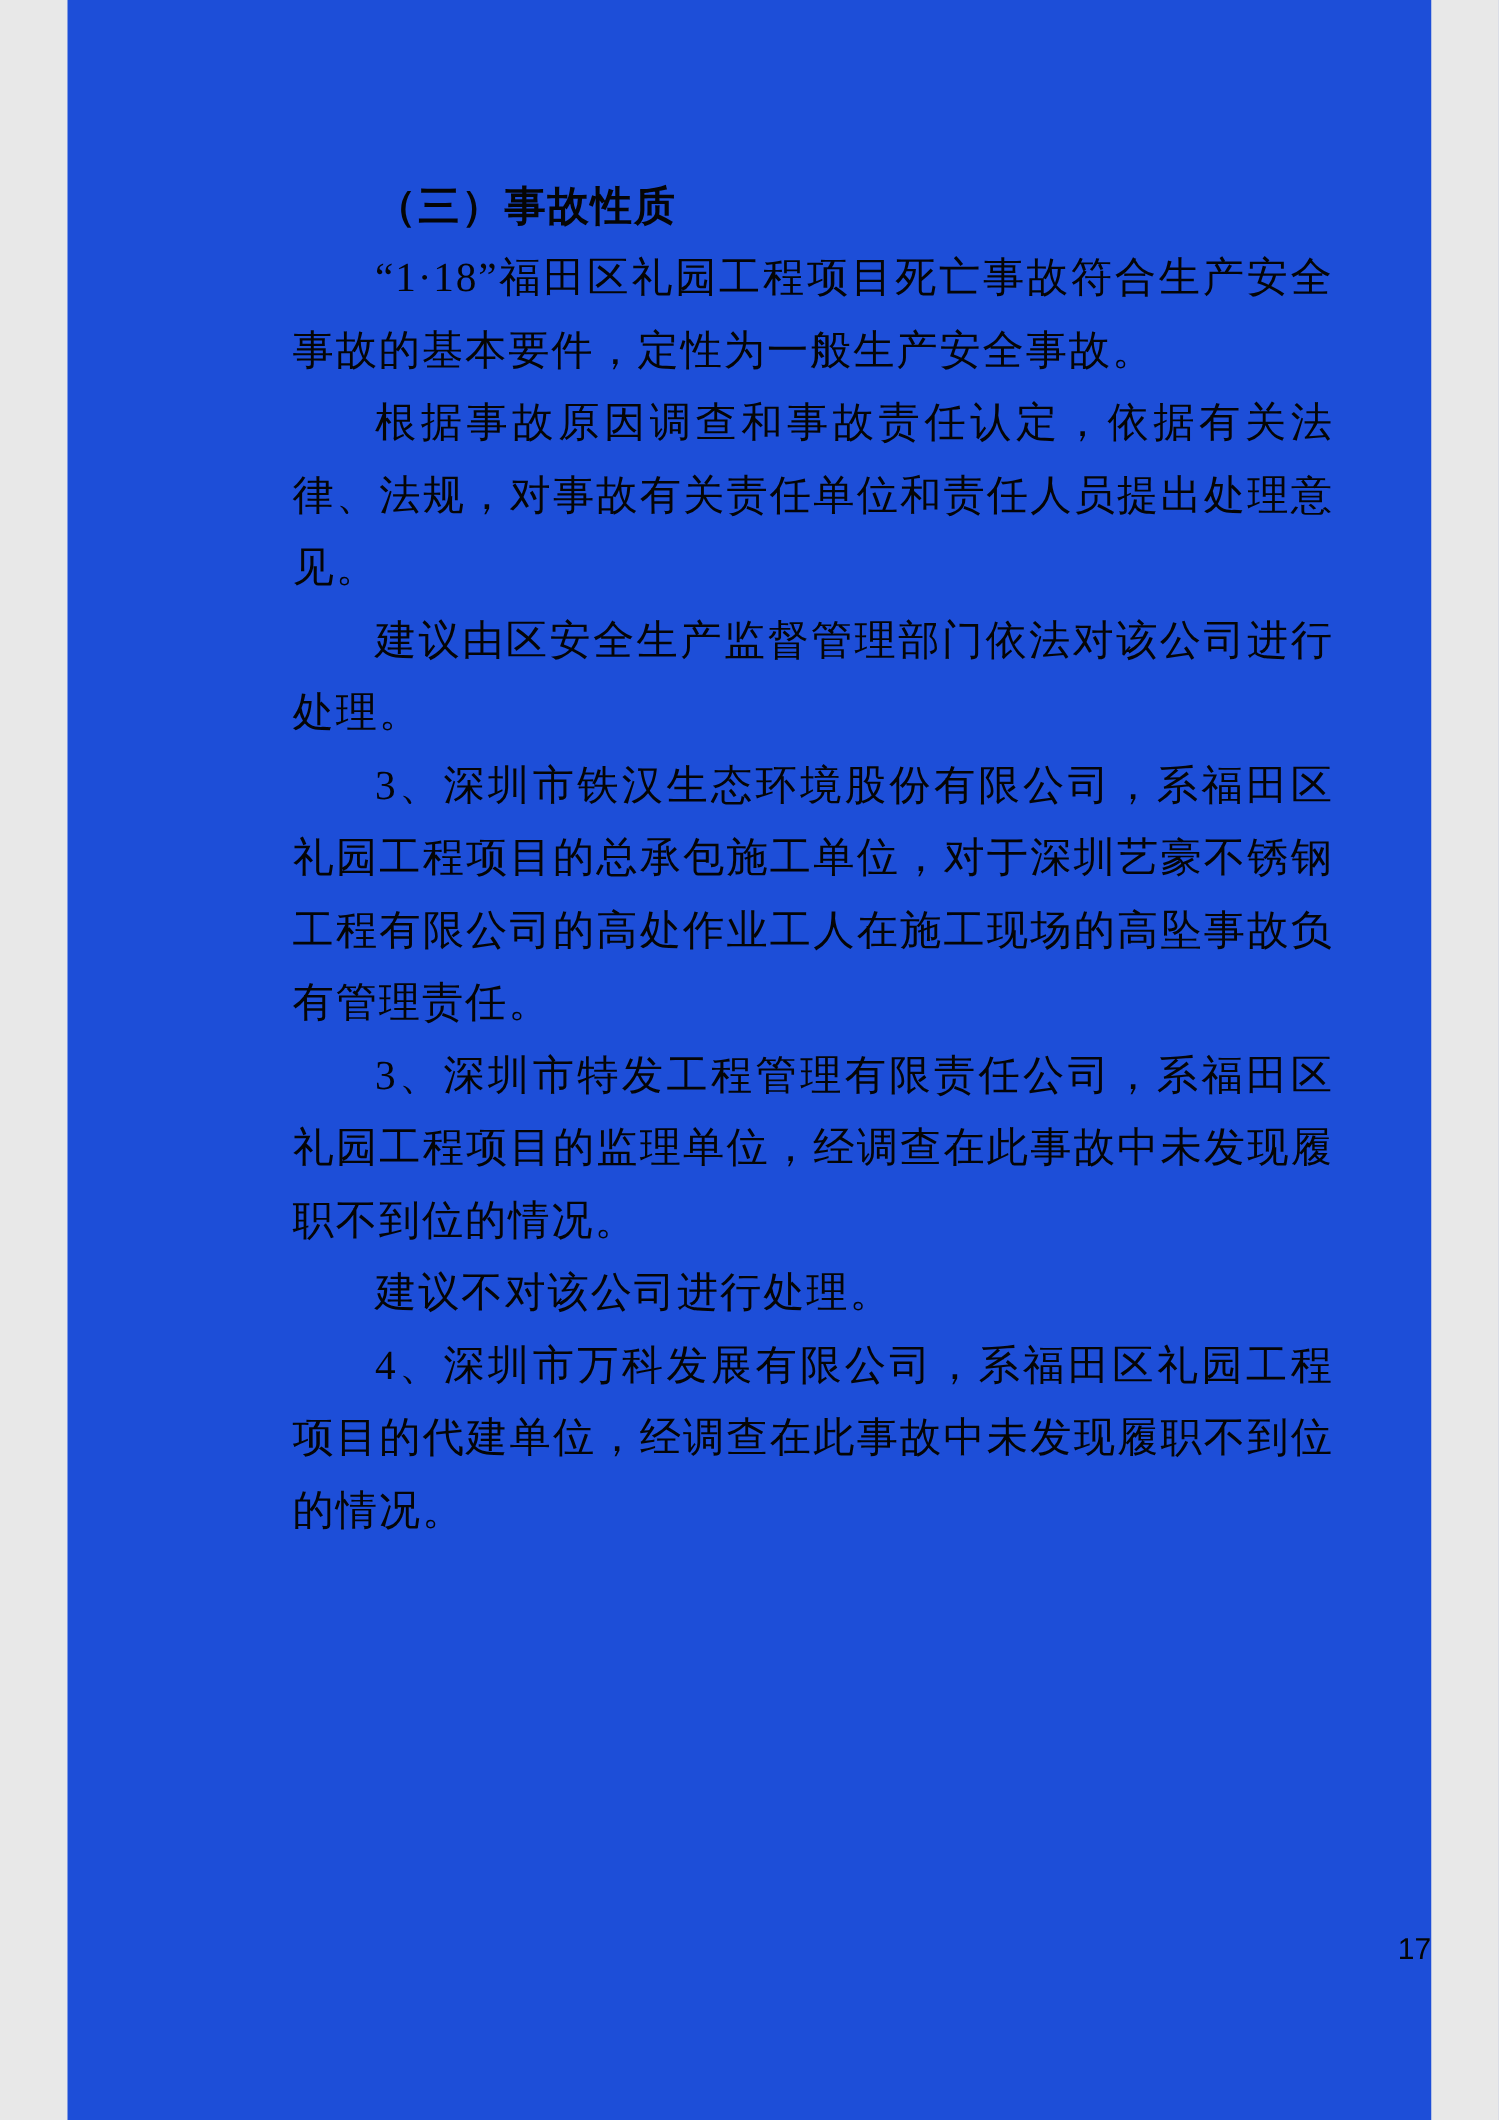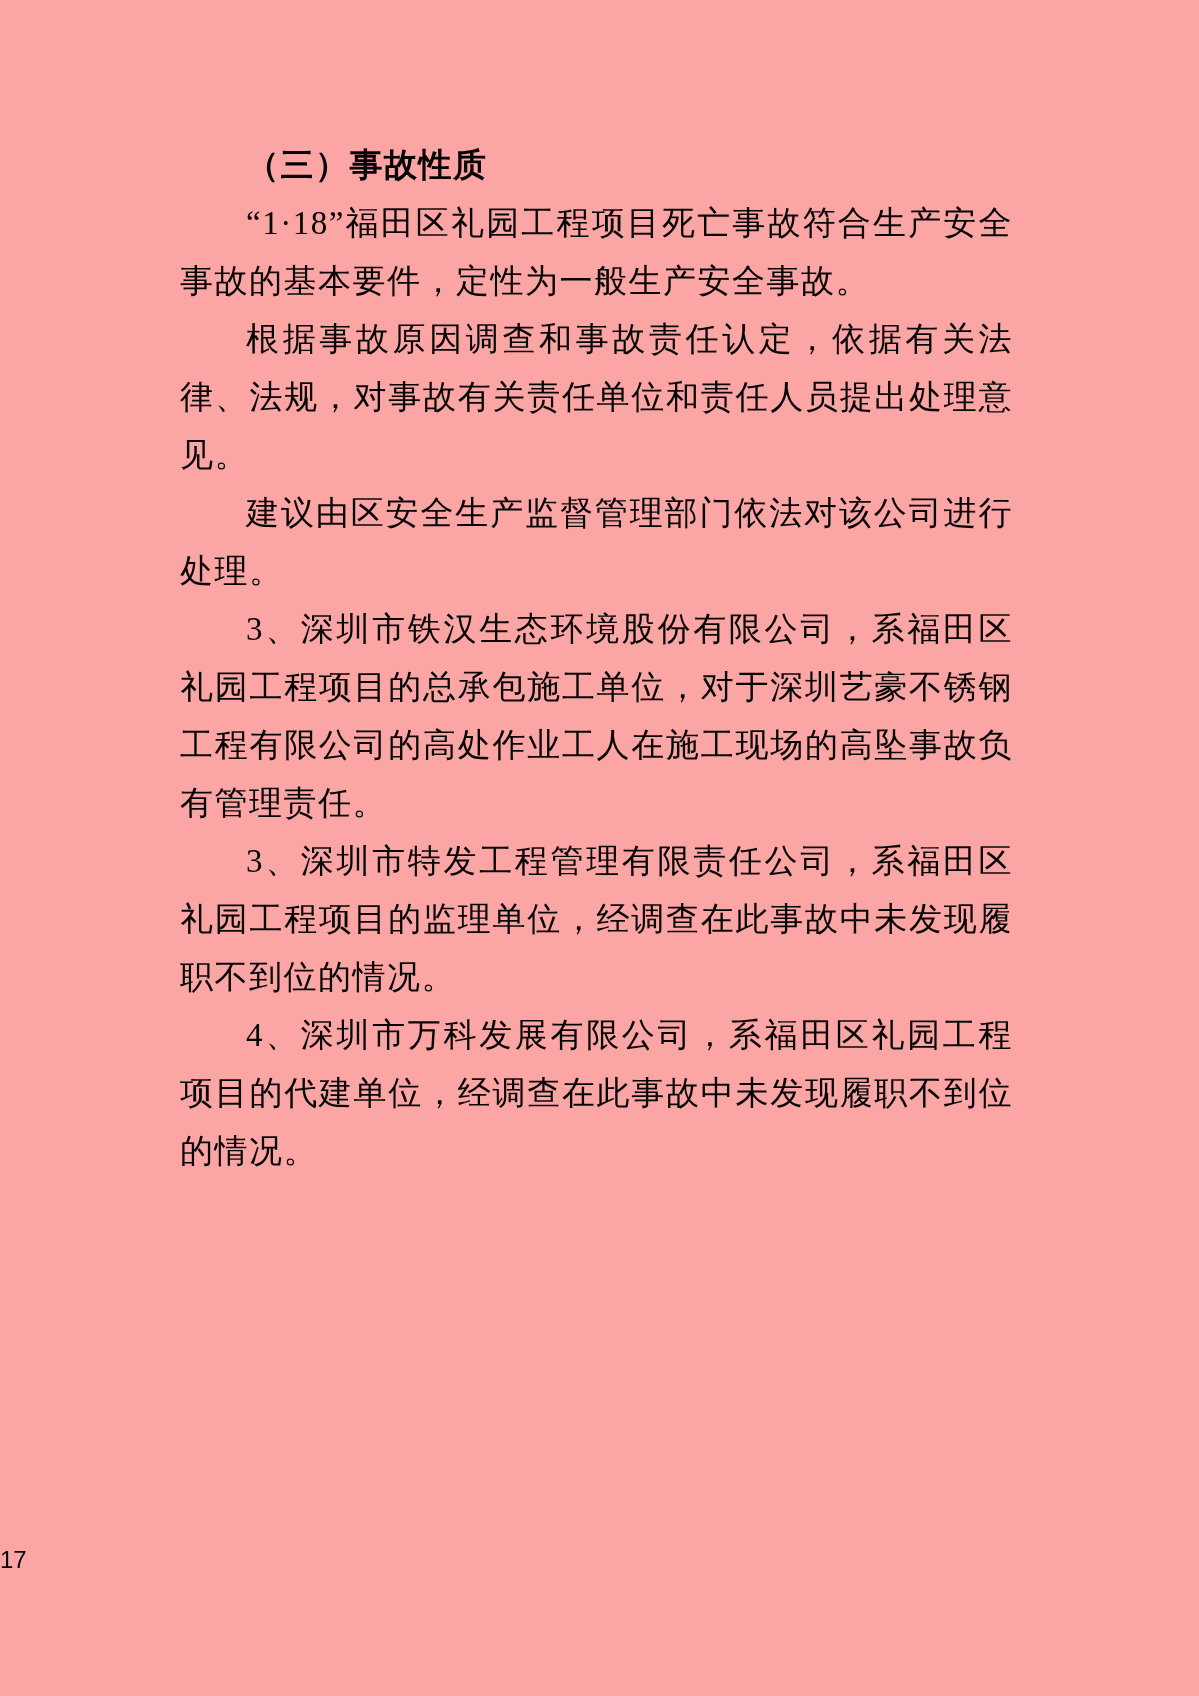--- a/index.html
+++ b/index.html
@@ -2,23 +2,23 @@
 <html><head>
 <meta charset="utf-8">
 <style>
   html, body {
     margin: 0;
     padding: 0;
     background: #e8e8e8;
   }
   .page {
     position: relative;
-    width: 1199px;
+    width: 1091px;
     height: 1696px;
-    background: #fca5a5;
+    background: #1d4ed8;
     margin: 0 auto;
     overflow: hidden;
     color: #000000;
   }
   .content {
     position: absolute;
     left: 180px;
     top: 136px;
     width: 833px;
   }
@@ -37,35 +37,36 @@
   .content p.heading-sub {
     font-family: "Liberation Sans", sans-serif;
     font-weight: 700;
     text-align: left;
   }
   .page-number {
     position: absolute;
     left: 0;
     top: 1544px;
     width: 100%;
-    text-align: left;
+    text-align: right;
     font-size: 24px;
     line-height: 32px;
     font-family: "Liberation Sans", sans-serif;
     color: #050505;
   }
 </style>
 </head>
 <body>
 
 <div class="page">
   <div class="content">
     <p class="heading-sub">（三）事故性质</p>
     <p class="body">“1·18”福田区礼园工程项目死亡事故符合生产安全事故的基本要件，定性为一般生产安全事故。</p>
     <p class="body">根据事故原因调查和事故责任认定，依据有关法律、法规，对事故有关责任单位和责任人员提出处理意见。</p>
     <p class="body">建议由区安全生产监督管理部门依法对该公司进行处理。</p>
     <p class="body">3、深圳市铁汉生态环境股份有限公司，系福田区礼园工程项目的总承包施工单位，对于深圳艺豪不锈钢工程有限公司的高处作业工人在施工现场的高坠事故负有管理责任。</p>
     <p class="body">3、深圳市特发工程管理有限责任公司，系福田区礼园工程项目的监理单位，经调查在此事故中未发现履职不到位的情况。</p>
+    <p class="body">建议不对该公司进行处理。</p>
     <p class="body">4、深圳市万科发展有限公司，系福田区礼园工程项目的代建单位，经调查在此事故中未发现履职不到位的情况。</p>
 
   </div>
   <div class="page-number">17</div>
 </div>
 
 </body></html>

